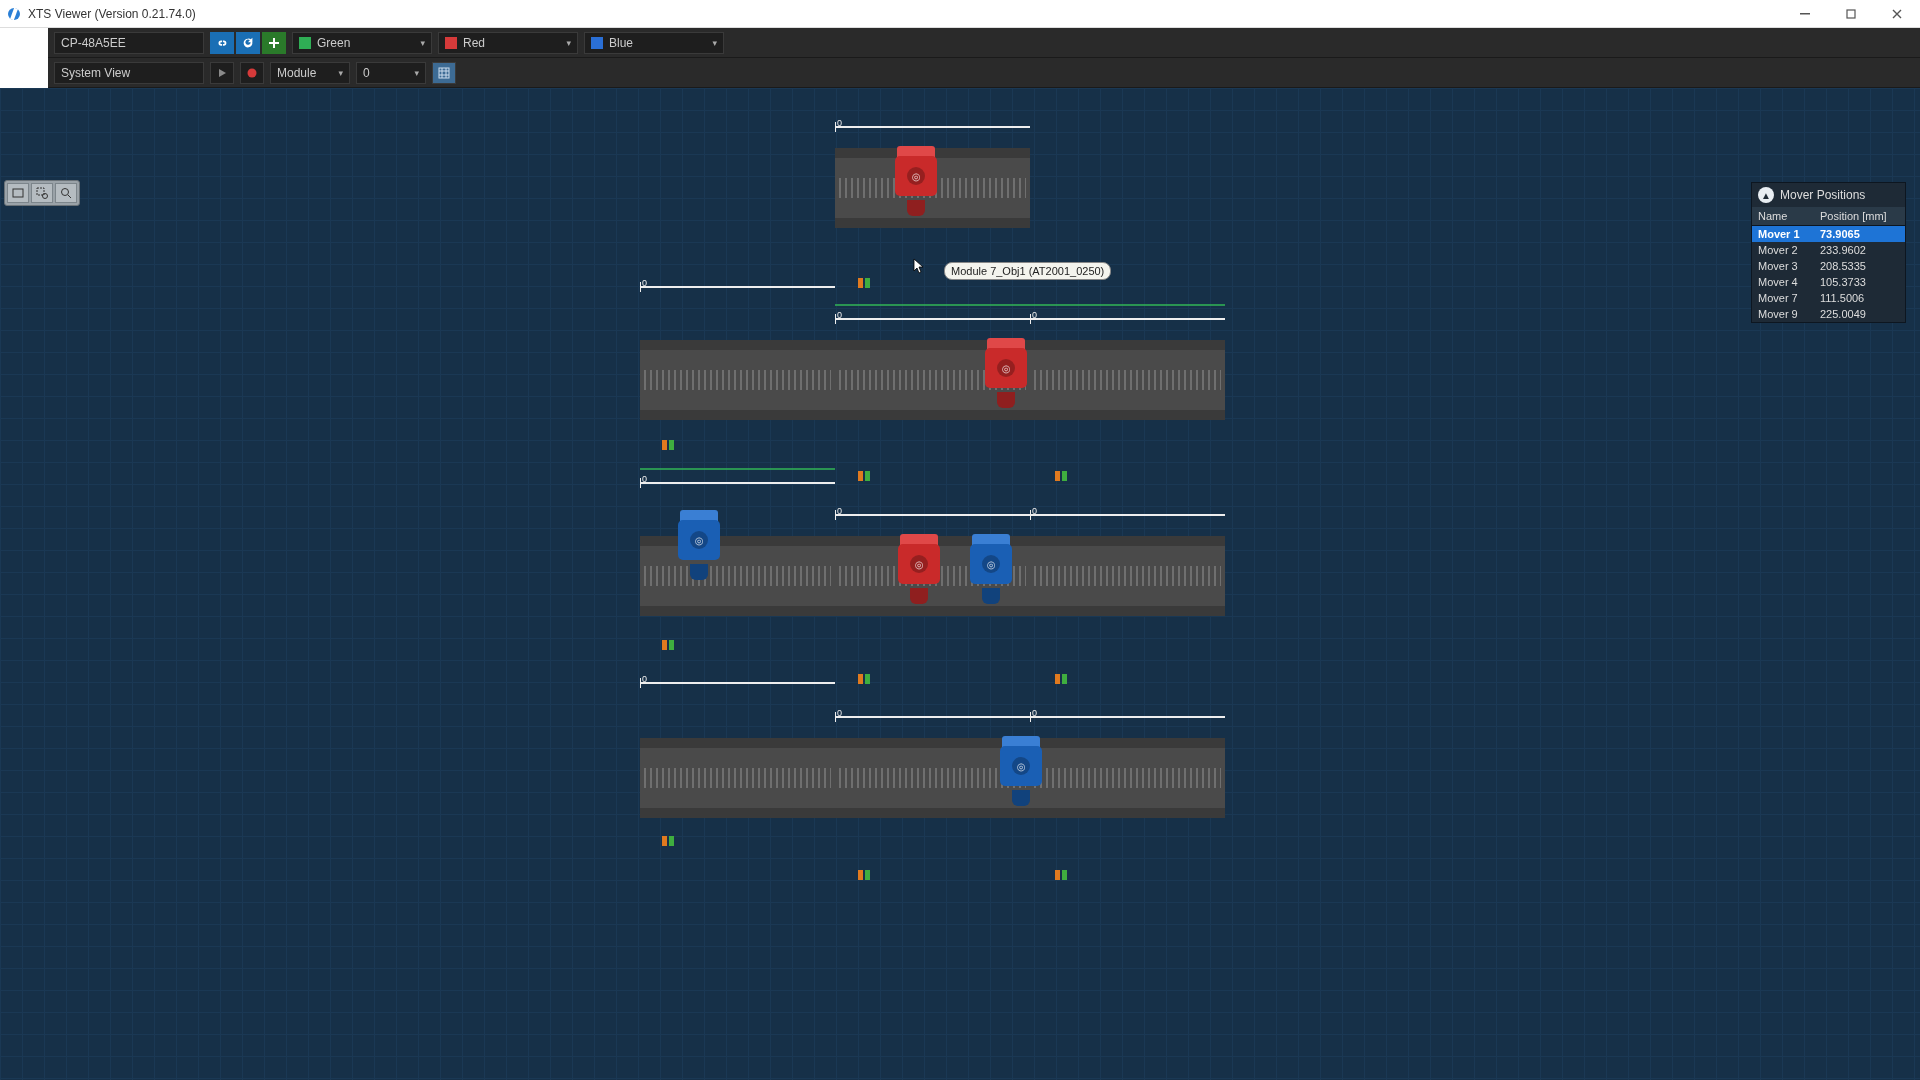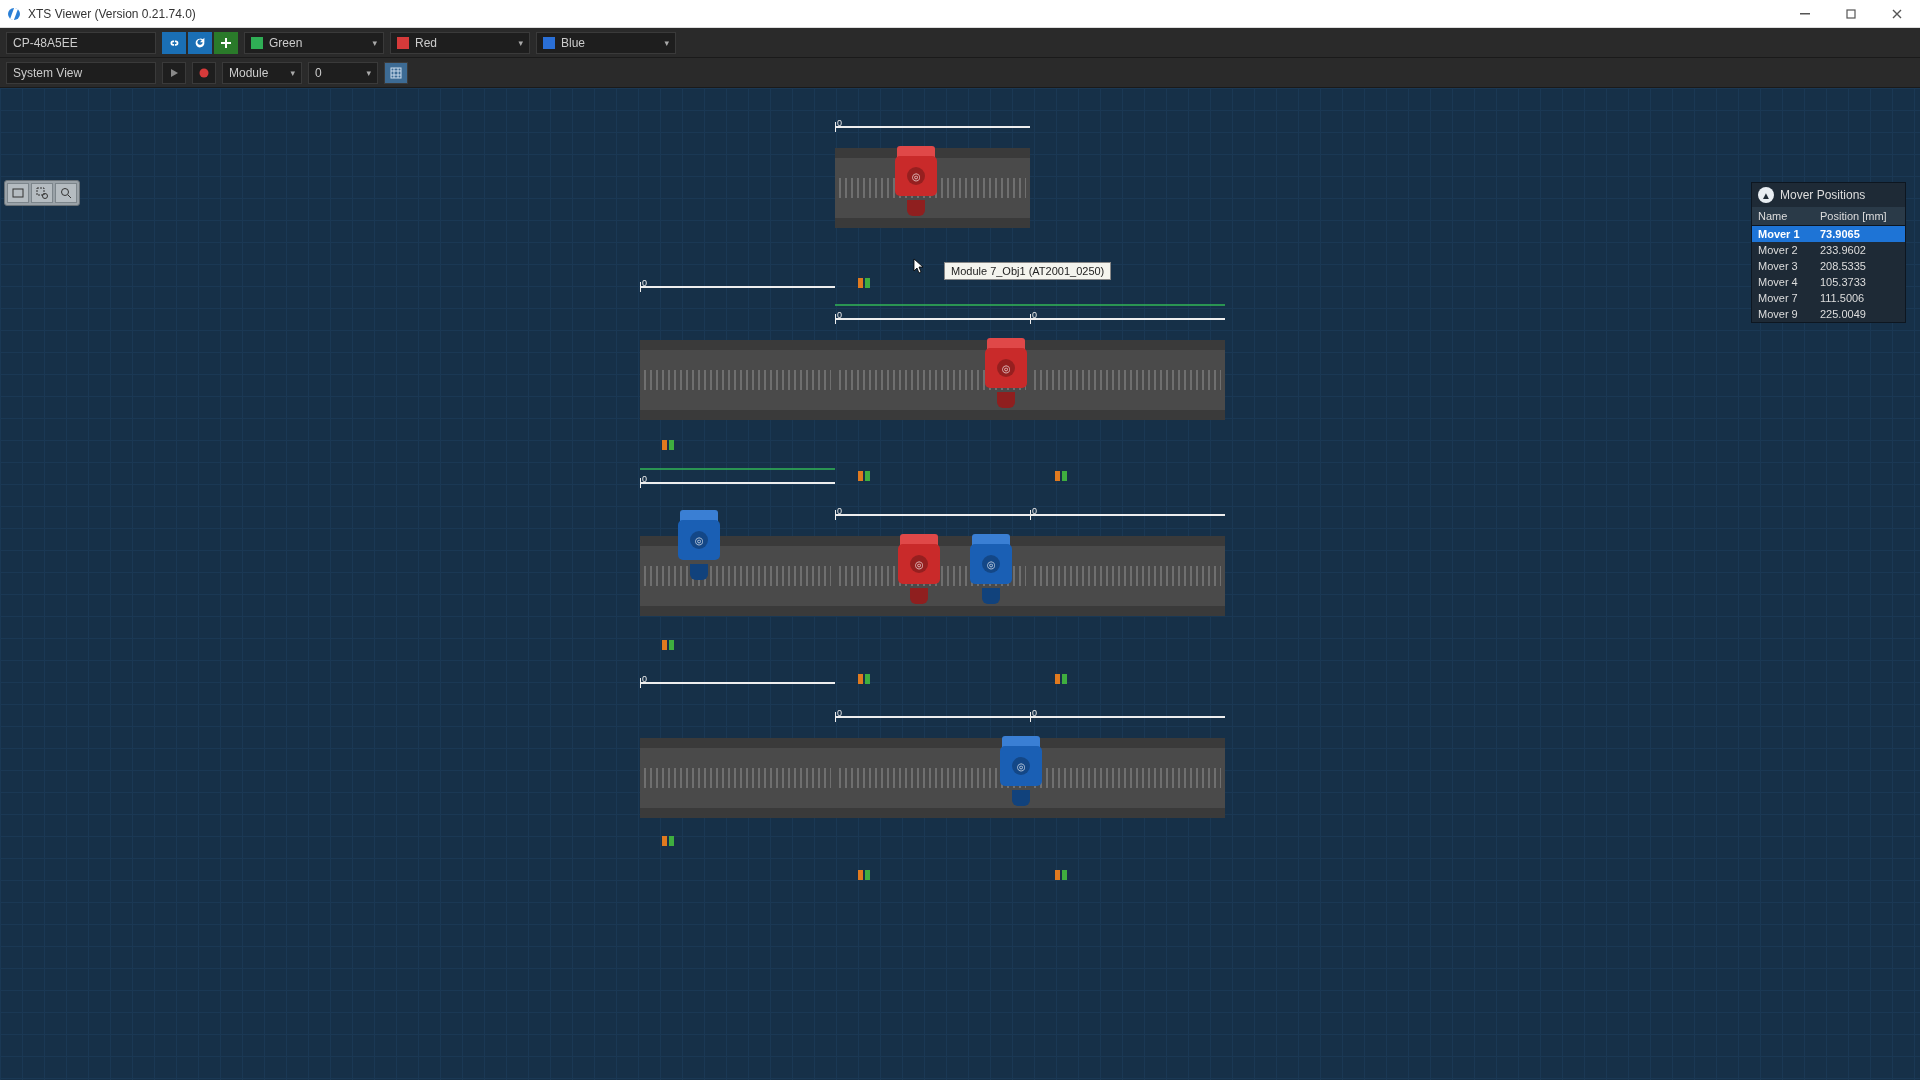--- a/index.html
+++ b/index.html
@@ -12,20 +12,21 @@
 }
 .titlebar .app-icon { width: 16px; height: 16px; margin-right: 6px; display: inline-flex; }
 .titlebar .spacer { flex: 1; }
 .titlebar .win-btn { width: 46px; height: 28px; display: flex; align-items: center; justify-content: center; color: #555; }
 
 
 .toolbar {
   background: #2a2a2a; color: #ddd; display: flex; align-items: center;
   height: 30px; padding: 0 6px; gap: 6px; font-size: 12px;
   border-bottom: 1px solid #1a1a1a;
+  margin-left: 48px;
 }
 .toolbar.row2 { height: 30px; }
 .field {
   background: #1e1e1e; border: 1px solid #3a3a3a; height: 22px;
   display: flex; align-items: center; padding: 0 6px; color: #ccc;
 }
 .field.wide { width: 150px; }
 .dropdown { position: relative; display: flex; align-items: center; gap: 6px; }
 .dropdown .swatch { width: 12px; height: 12px; }
 .dropdown .caret { margin-left: auto; font-size: 9px; color: #aaa; }
@@ -295,21 +296,21 @@
     </div>
 
   <div class="mover red" style="left:895px; top:58px;">
     <div class="cap"></div>
       <div class="body">
         <div class="face">◎</div>
       </div>
       <div class="foot"></div>
   </div>
 
-  <div class="tooltip" style="left:944px; top:174px;">
+  <div class="tooltip" style="left:944px; top:174px;border-radius:8px;">
     <span>Module 7_Obj1 (AT2001_0250)</span>
   </div>
   <svg class="cursor-arrow" style="left:913px; top:170px;" viewBox="0 0 12 16">
     <path d="M1 1l0 12 3-3 2 5 2-1-2-5 4 0z" fill="#fff" stroke="#000" stroke-width="0.8"></path>
   </svg>
 
   <div class="ruler" style="left:640px; top:198px; width:195px;">
     <span class="t0mark" style="left:0"></span>
     <span class="tick0" style="left:2px">0</span>
   </div>

